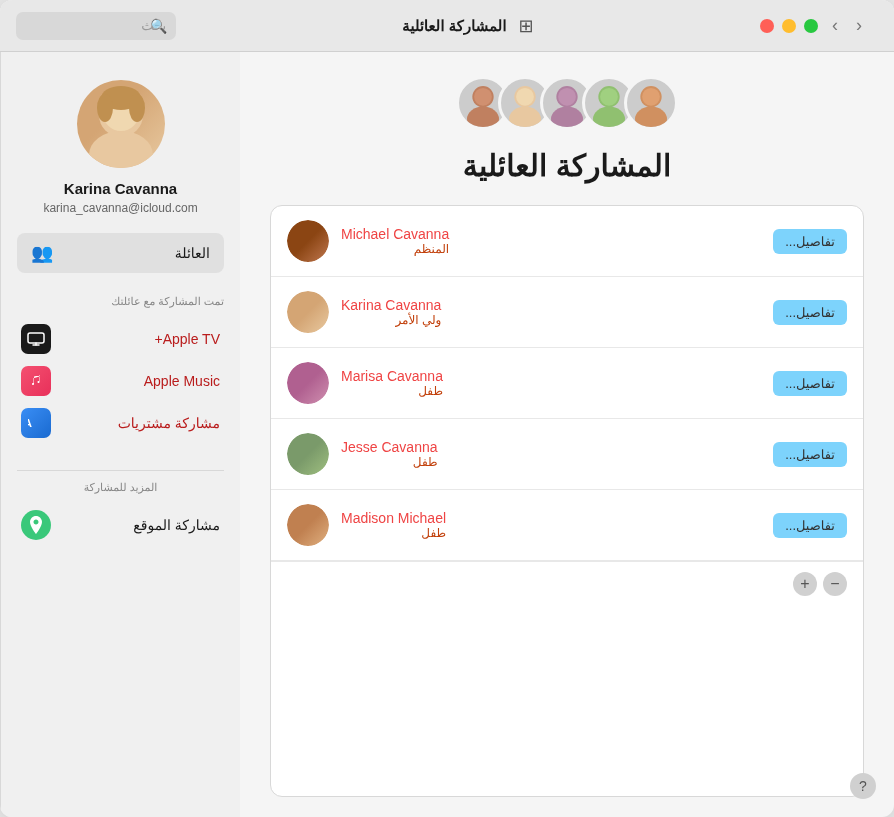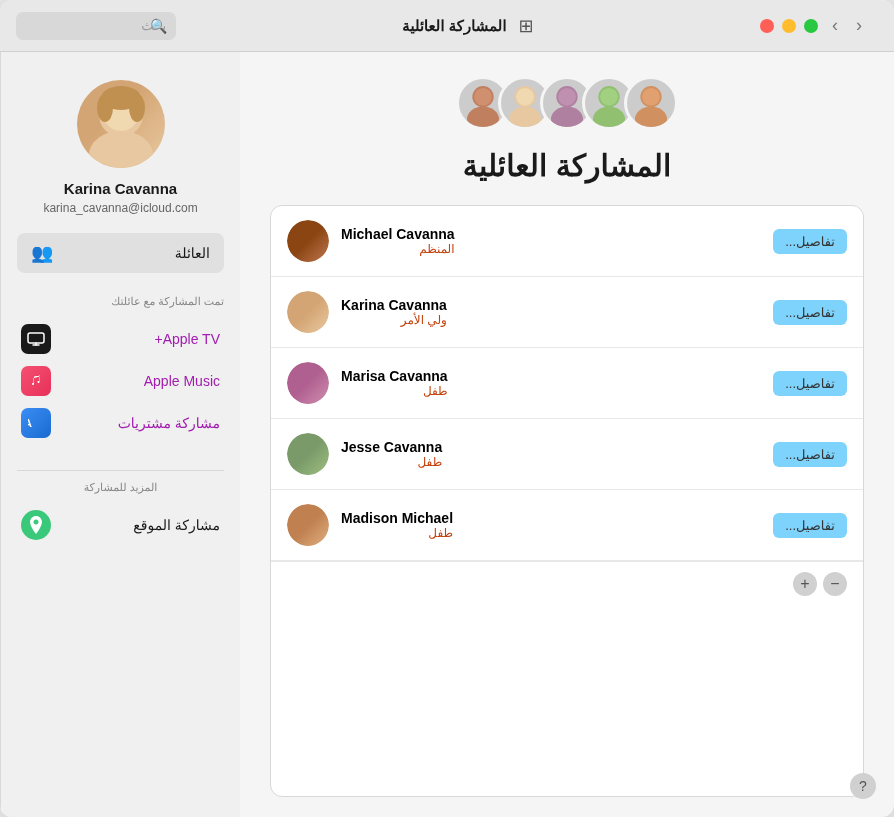--- a/index.html
+++ b/index.html
@@ -193,21 +193,21 @@
       height: 100%;
       border-radius: 50%;
     }
     .m1 { background: linear-gradient(135deg, #8B4513 50%, #c07850); }
     .m2 { background: linear-gradient(135deg, #d4a574 50%, #e8c9a0); }
     .m3 { background: linear-gradient(135deg, #b06090 50%, #d090b0); }
     .m4 { background: linear-gradient(135deg, #7a9a6a 50%, #a0c080); }
     .m5 { background: linear-gradient(135deg, #c08050 50%, #e0b080); }
 
     .member-text { text-align: right; }
-    .member-name { font-size: 14px; font-weight: 700; color: #000000; }
+    .member-name { font-size: 14px; font-weight: 400; color: #ef4444; }
     .member-role { font-size: 12px; color: #c2410c; }
 
     .details-btn {
       background: #7dd3fc;
       border: none;
       border-radius: 6px;
       padding: 5px 12px;
       font-size: 13px;
       color: #333;
       cursor: pointer;
@@ -322,21 +322,21 @@
     }
     .service-row {
       display: flex;
       align-items: center;
       justify-content: space-between;
       padding: 6px 4px;
       direction: rtl;
     }
     .service-name {
       font-size: 14px;
-      color: #a21caf;
+      color: #b91c1c;
     }
     .service-icon {
       width: 30px;
       height: 30px;
       border-radius: 7px;
       display: flex;
       align-items: center;
       justify-content: center;
       font-size: 18px;
       flex-shrink: 0;

